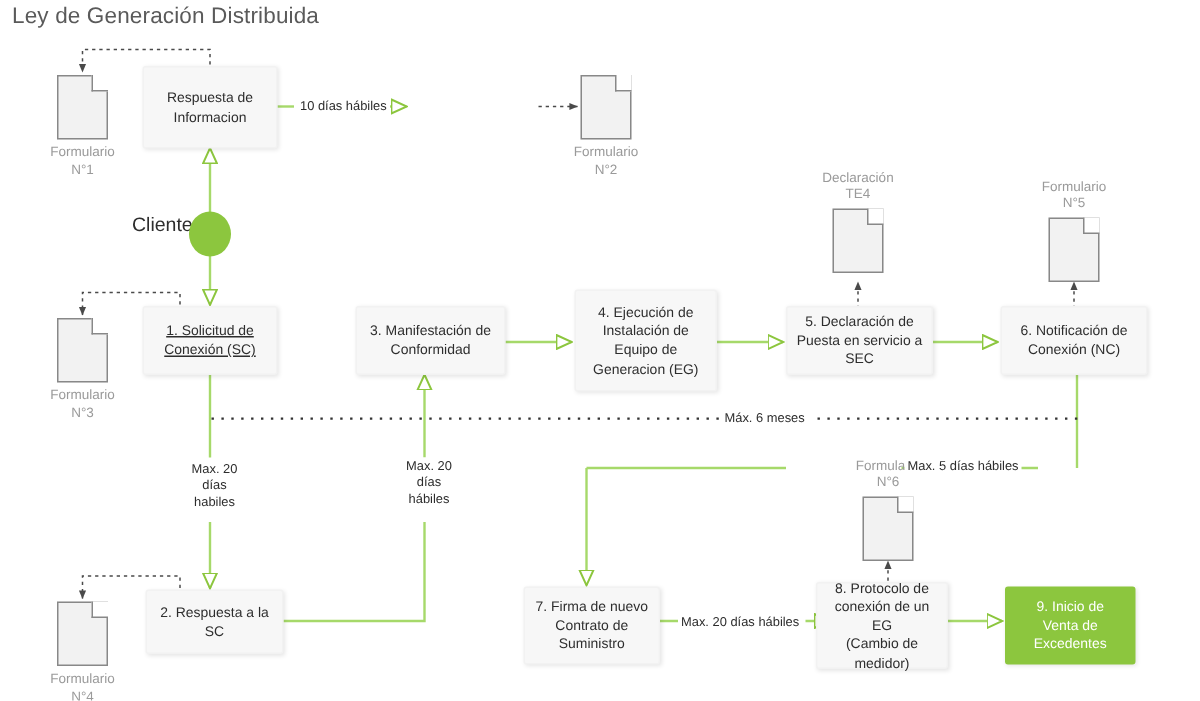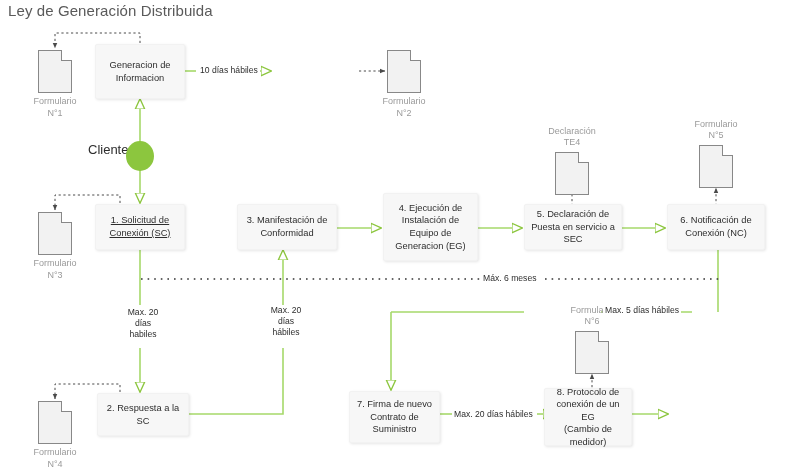--- a/index.html
+++ b/index.html
@@ -208,21 +208,21 @@
     </g>
   </svg>
 
   <div class="doc cap-below" style="left:38px; top:50px;">
     <div class="sheet"></div>
     <div class="caption">Formulario
 N°1</div>
   </div>
 
   <div class="node" style="left:95px; top:44px; width:90px; height:55px;">
-    <span class="label" style="white-space:pre-line;">Generacion de
+    <span class="label" style="white-space:pre-line;">Respuesta de
 Informacion</span>
   </div>
 
   <div class="edge-label nowrap" style="left:198px; top:65px;">10 días hábiles</div>
 
 
   <div class="doc cap-below" style="left:387px; top:50px;">
     <div class="sheet"></div>
     <div class="caption">Formulario
 N°2</div>
@@ -247,21 +247,21 @@
 Conformidad</span>
   </div>
 
   <div class="node" style="left:383px; top:193px; width:95px; height:68px;">
     <span class="label" style="white-space:pre-line;">4. Ejecución de
 Instalación de
 Equipo de
 Generacion (EG)</span>
   </div>
 
-  <div class="doc cap-above" style="left:555px; top:152px;">
+  <div class="doc cap-above" style="left:555px; top:139px;">
     <div class="sheet"></div>
     <div class="caption">Declaración
 TE4</div>
   </div>
 
   <div class="node" style="left:524px; top:204px; width:98px; height:46px;">
     <span class="label" style="white-space:pre-line;">5. Declaración de
 Puesta en servicio a
 SEC</span>
   </div>
@@ -313,14 +313,19 @@
 N°6</div>
   </div>
 
   <div class="node" style="left:544px; top:388px; width:88px; height:58px;">
     <span class="label" style="white-space:pre-line;">8. Protocolo de
 conexión de un EG
 (Cambio de
 medidor)</span>
   </div>
 
+  <div class="node accent" style="left:670px; top:391px; width:87px; height:52px;">
+    <span class="label" style="white-space:pre-line;">9. Inicio de
+Venta de
+Excedentes</span>
+  </div>
 
 </div>
 
 </body></html>

